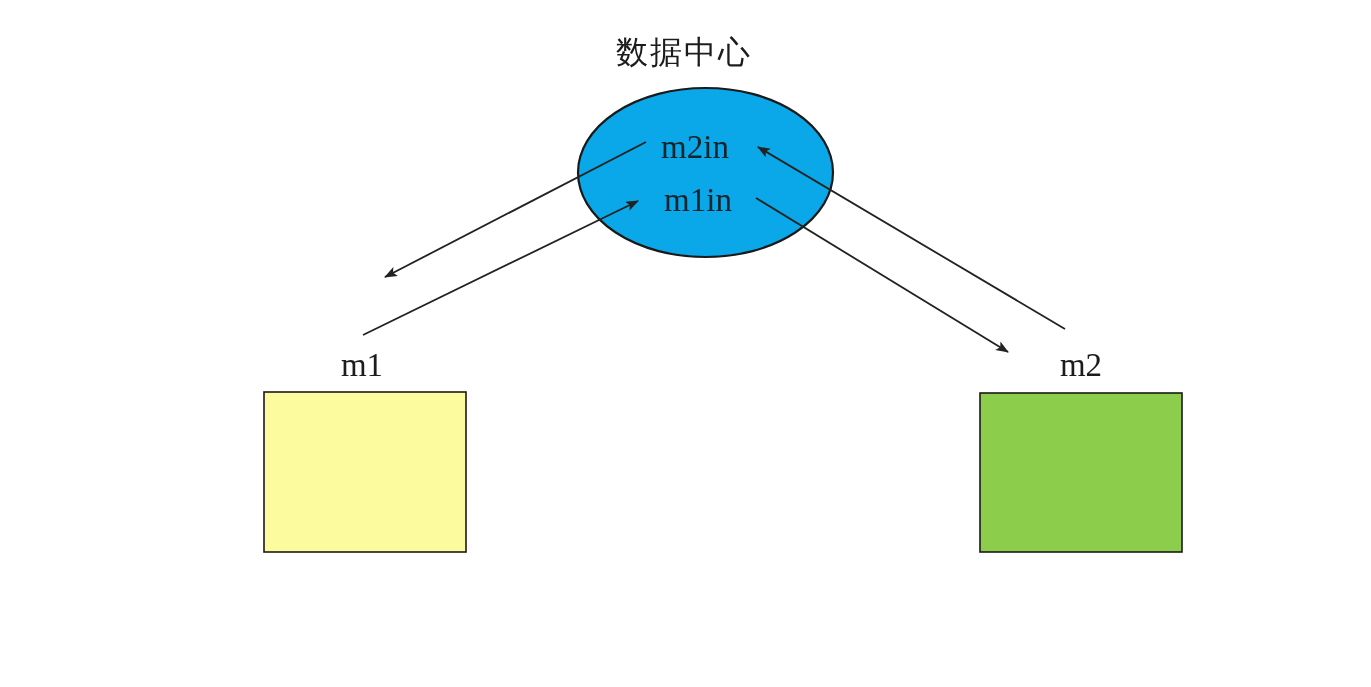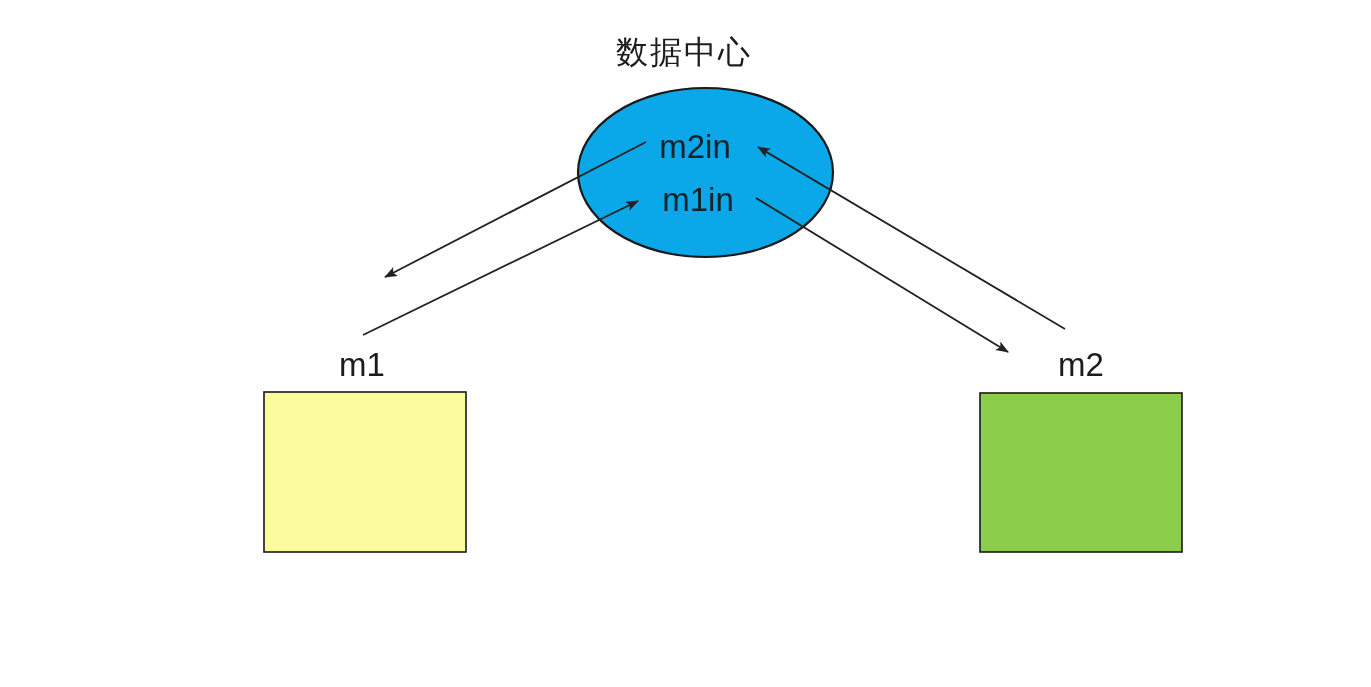--- a/index.html
+++ b/index.html
@@ -6,21 +6,21 @@
     margin: 0;
     padding: 0;
     background: #ffffff;
   }
   .canvas {
     position: relative;
     width: 1371px;
     height: 687px;
     background: #ffffff;
     overflow: hidden;
-    font-family: Liberation Sans, sans-serif;
+    font-family: Liberation Serif, serif;
   }
   svg { display: block; }
   .diagram-title {
     font-size: 32px;
     letter-spacing: 2px;
     fill: #1c1c1c;
   }
   .node-label {
     font-size: 33px;
     fill: #1c1c1c;

